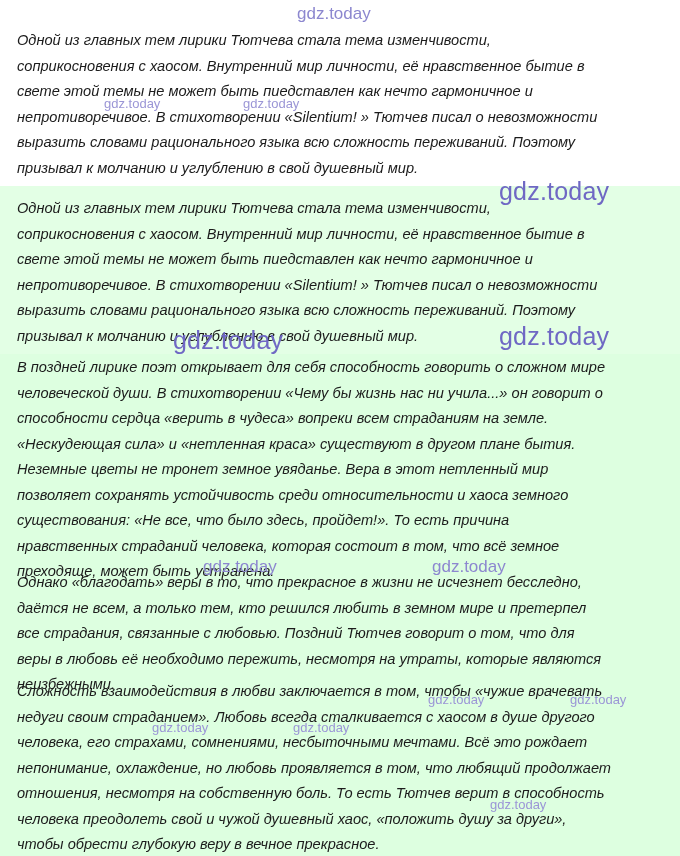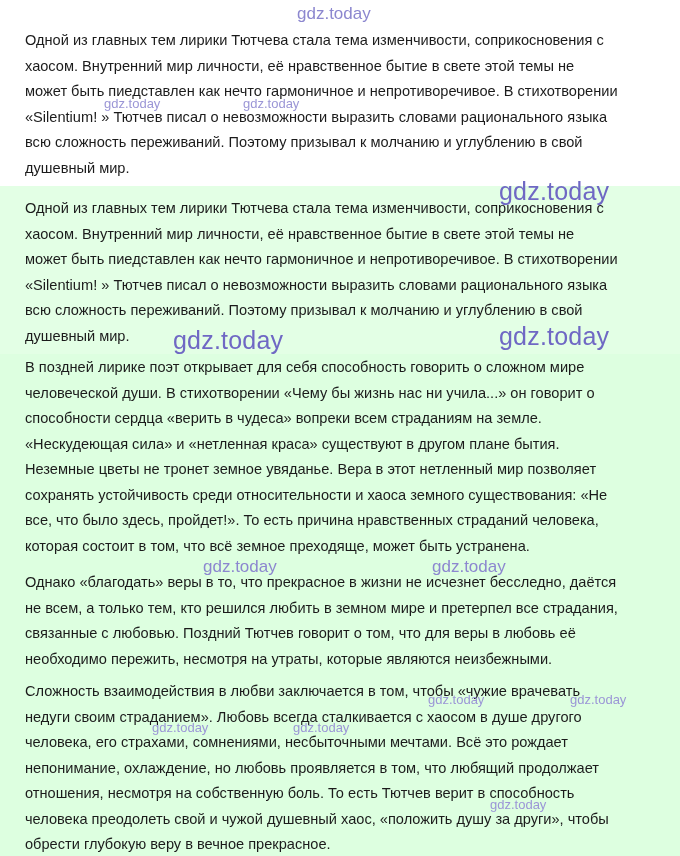--- a/index.html
+++ b/index.html
@@ -24,28 +24,29 @@
     position: absolute;
     left: 0;
     width: 680px;
     background: #e3ffe5;
   }
   #band1 { top: 186px; height: 168px; }
   #band2 { top: 354px; height: 502px; background: #ddffe0; }
 
   .text-block {
     position: absolute;
-    left: 17px;
+    left: 9px;
     width: 611px;
     box-sizing: border-box;
     padding: 0 8px;
     font-size: 14.6px;
     line-height: 25.5px;
     color: #1b1b1b;
     text-align: left;
+    font-style: italic;
   }
   #para1 { top: 28px; }
   #para2 { top: 196px; }
   #para3 { top: 355px; }
   #para4 { top: 570px; }
   #para5 { top: 679px; }
 
   .wm {
     position: absolute;
     color: #7a74c9;

